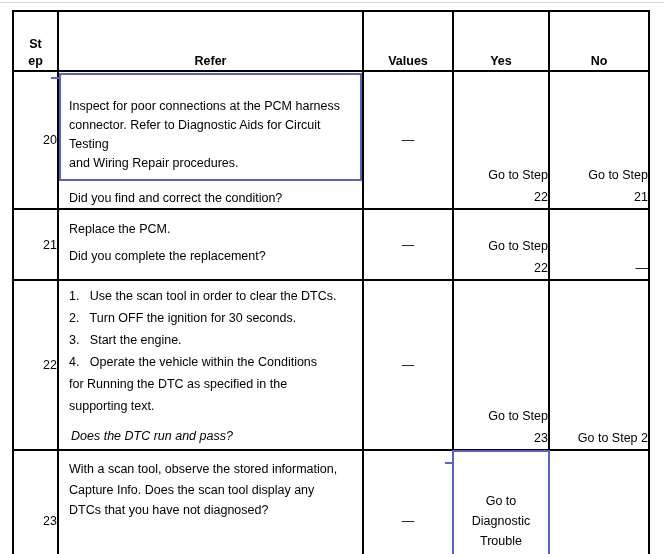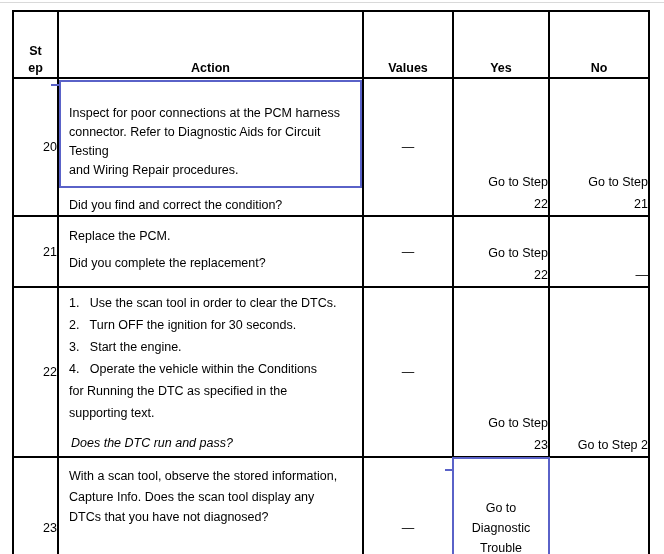--- a/index.html
+++ b/index.html
@@ -30,21 +30,21 @@
     top: 10px;
     border-collapse: collapse;
     table-layout: fixed;
   }
   table.dtc td, table.dtc th {
     border: 2px solid #000000;
     padding: 0;
     font-size: 12.5px;
   }
   
-  tr.r-head   { height: 67px; }
+  tr.r-head   { height: 60px; }
   tr.r-20     { height: 108px; }
   tr.r-21     { height: 71px; }
   tr.r-22     { height: 170px; }
   tr.r-23     { height: 113px; }
 
   th.hdr {
     font-weight: bold;
     font-size: 13px;
     text-align: center;
     vertical-align: bottom;
@@ -143,21 +143,21 @@
       <col style="width:305px">
       <col style="width:90px">
       <col style="width:96px">
       <col style="width:100px">
     </colgroup>
 
     <tbody>
         <tr class="r-head">
       <th class="hdr">St
 ep</th>
-      <th class="hdr">Action</th>
+      <th class="hdr">Refer</th>
       <th class="hdr">Values</th>
       <th class="hdr">Yes</th>
       <th class="hdr">No</th>
     </tr>
 
     <tr class="r-20">
       <td class="step">20</td>
       <td class="action">
         <div class="hl-box">
           <span>Inspect for poor connections at the PCM harness

